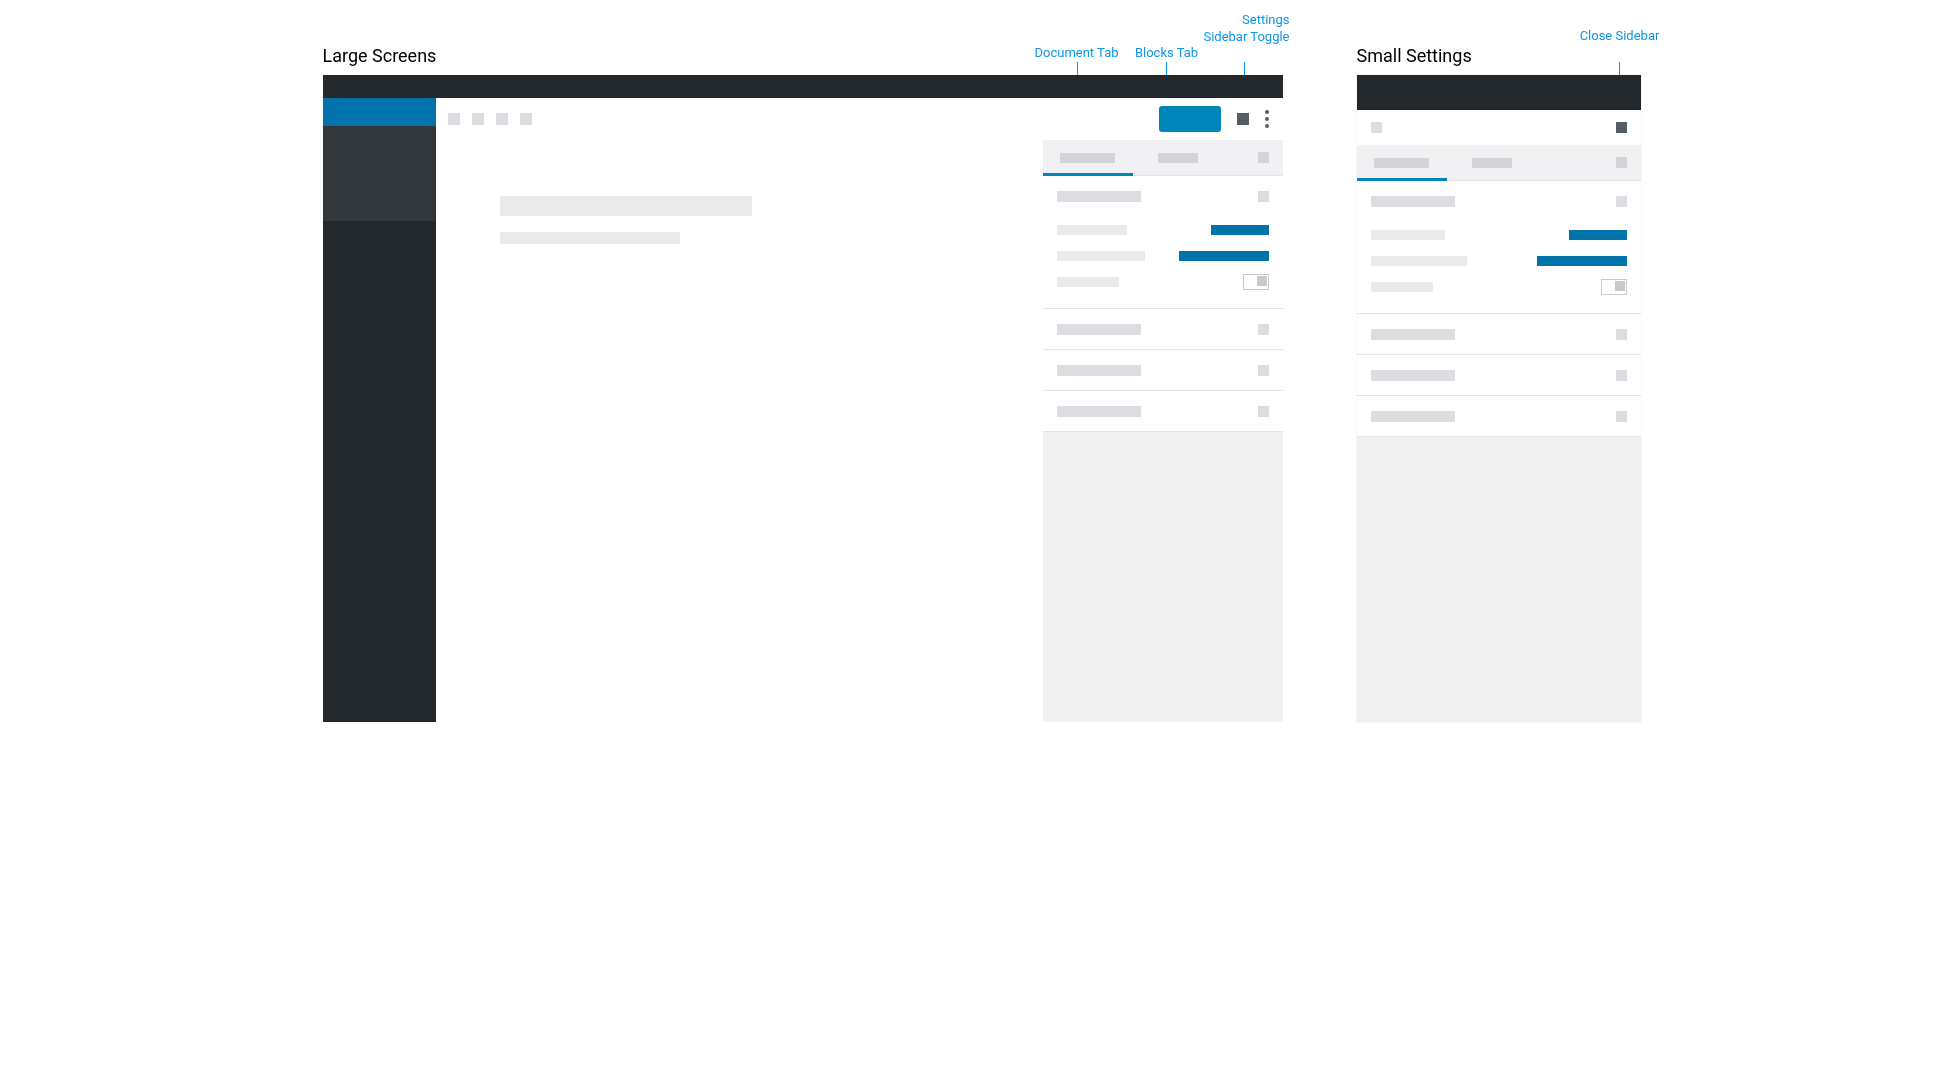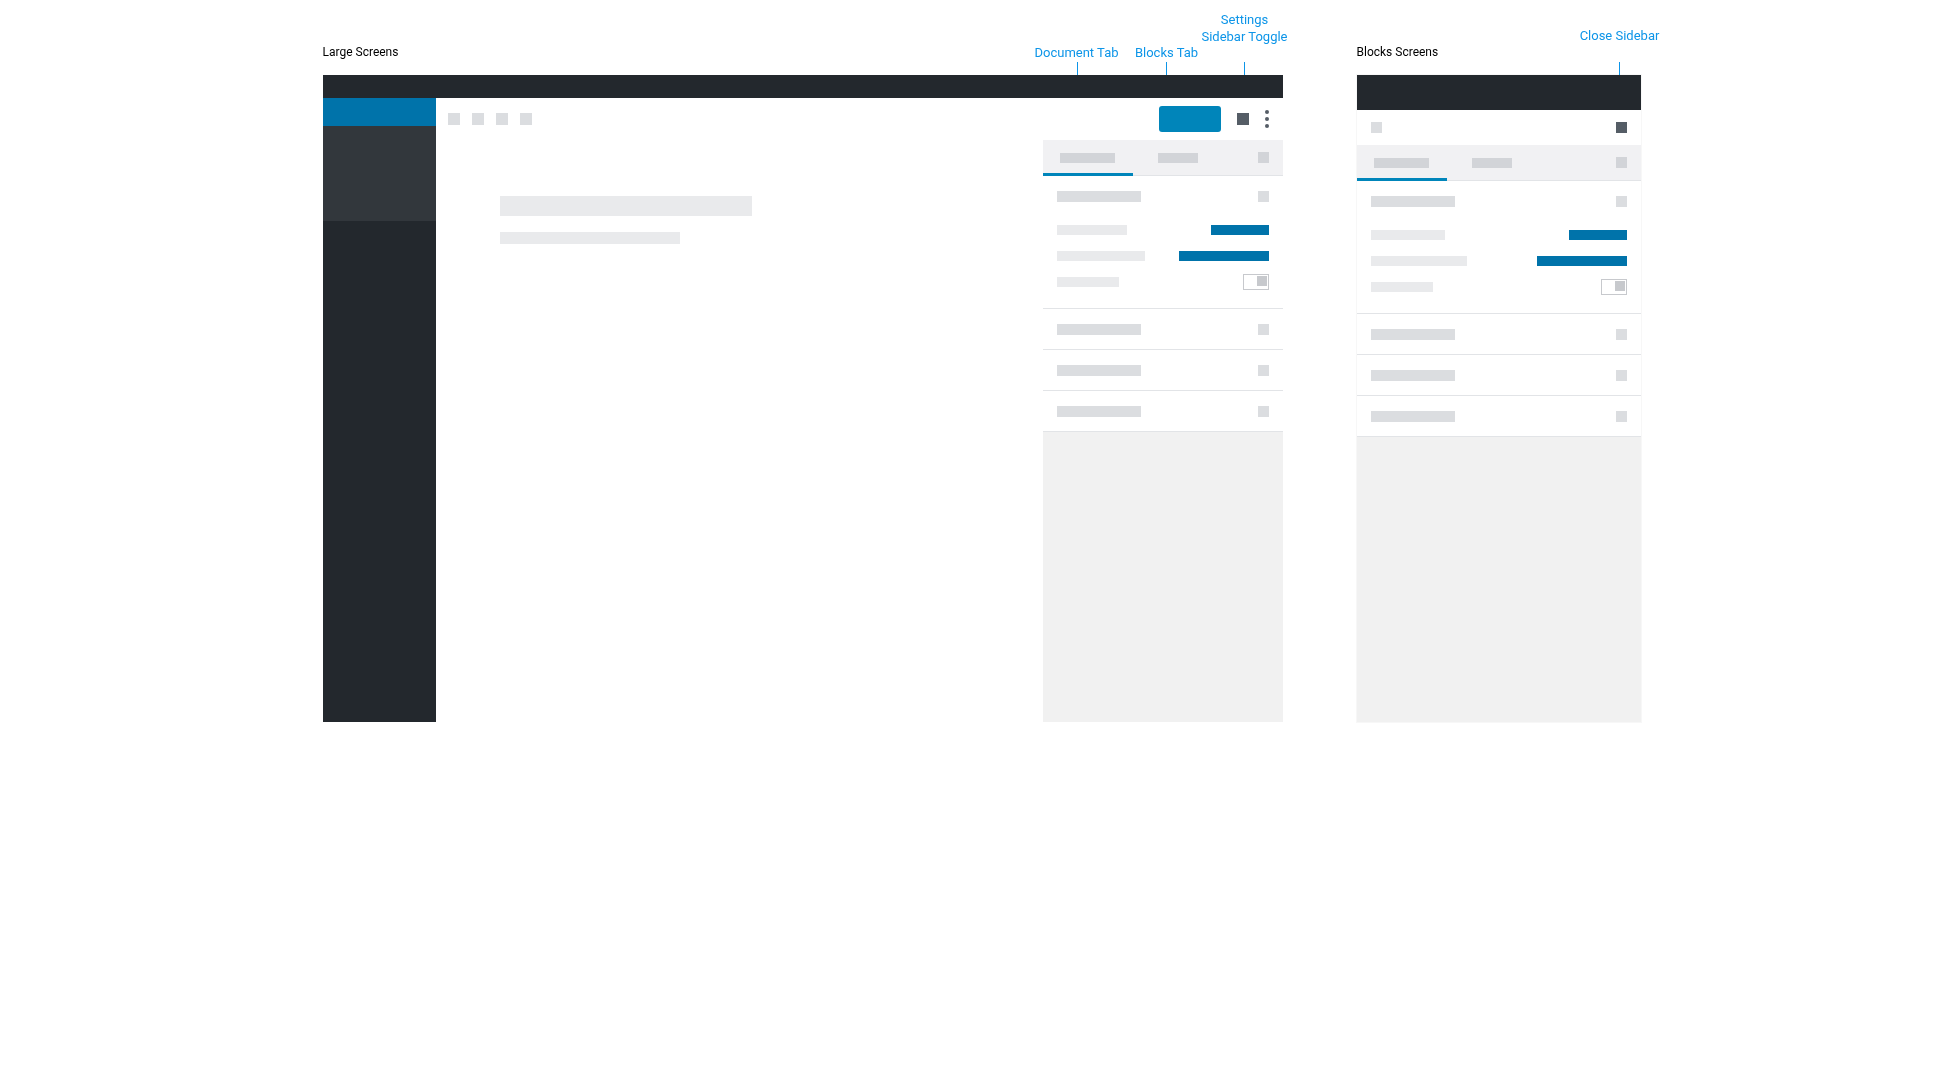--- a/index.html
+++ b/index.html
@@ -1,17 +1,17 @@
 <!DOCTYPE html>
 <html><head>
 <meta charset="utf-8">
 <style>
   html,body{margin:0;padding:0;background:#fff;font-family:-apple-system,BlinkMacSystemFont,"Segoe UI",Roboto,Helvetica,Arial,sans-serif;color:#000;}
   .canvas{position:relative;width:1467px;height:810px;margin:0 auto;font-size:13px;}
-  .label{position:absolute;color:#000;font-size:12px;text-align:center;}
+  .label{position:absolute;color:#000;font-size:18px;text-align:center;}
   .annotation{position:absolute;color:#0d95e8;font-size:13px;text-align:center;line-height:1.3;}
   .annotation.right{text-align:right;}
   .annotation.left{text-align:left;}
   .lead{position:absolute;background:#0d95e8;}
 
   
   .mock-large{position:absolute;left:78px;top:75px;width:960px;height:647px;background:#191e23;}
   .mock-large .admin-bar{height:23px;background:#23282d;}
   .mock-large .adminmenu{position:absolute;left:0;top:23px;width:113px;bottom:0;background:#23282d;}
   .mock-large .adminmenu .active{height:28px;background:#0073aa;}
@@ -55,29 +55,29 @@
   .mock-small .sidebar-sm{position:absolute;left:0;top:70px;right:0;bottom:0;}
   .mock-small .tabs .tab{flex:0 0 90px;}
   .mock-small .panel .row .rbar{background:#0073aa;}
 </style>
 </head>
 <body>
 
 <div class="canvas">
 
   <div class="label" style="left:78px;top:45px;">Large Screens</div>
-  <div class="label" style="left:1112px;top:45px;">Blocks Screens</div>
+  <div class="label" style="left:1112px;top:45px;">Small Settings</div>
 
   <div class="annotation" style="left:782px;top:45px;width:100px;">Document Tab</div>
   <div class="lead" style="left:832px;top:62px;width:1px;height:84px;"></div>
 
   <div class="annotation" style="left:877px;top:45px;width:90px;">Blocks Tab</div>
   <div class="lead" style="left:921px;top:62px;width:1px;height:84px;"></div>
 
-  <div class="annotation" style="left:955px;top:12px;width:90px;">Settings Sidebar Toggle</div>
+  <div class="annotation" style="left:955px;top:12px;width:90px;text-align:right;">Settings Sidebar Toggle</div>
   <div class="lead" style="left:999px;top:62px;width:1px;height:46px;"></div>
 
   <div class="annotation right" style="left:500px;top:237px;width:230px;">Sidebar Section (Expanded)</div>
   <div class="lead" style="left:738px;top:244px;width:60px;height:1px;"></div>
 
   <div class="annotation right" style="left:500px;top:333px;width:230px;">Sidebar Section (Collapsed)</div>
   <div class="lead" style="left:738px;top:340px;width:60px;height:1px;"></div>
 
   <div class="annotation left" style="left:1120px;top:84px;">Document Tab</div>
   <div class="lead" style="left:1159px;top:100px;width:1px;height:56px;"></div>

